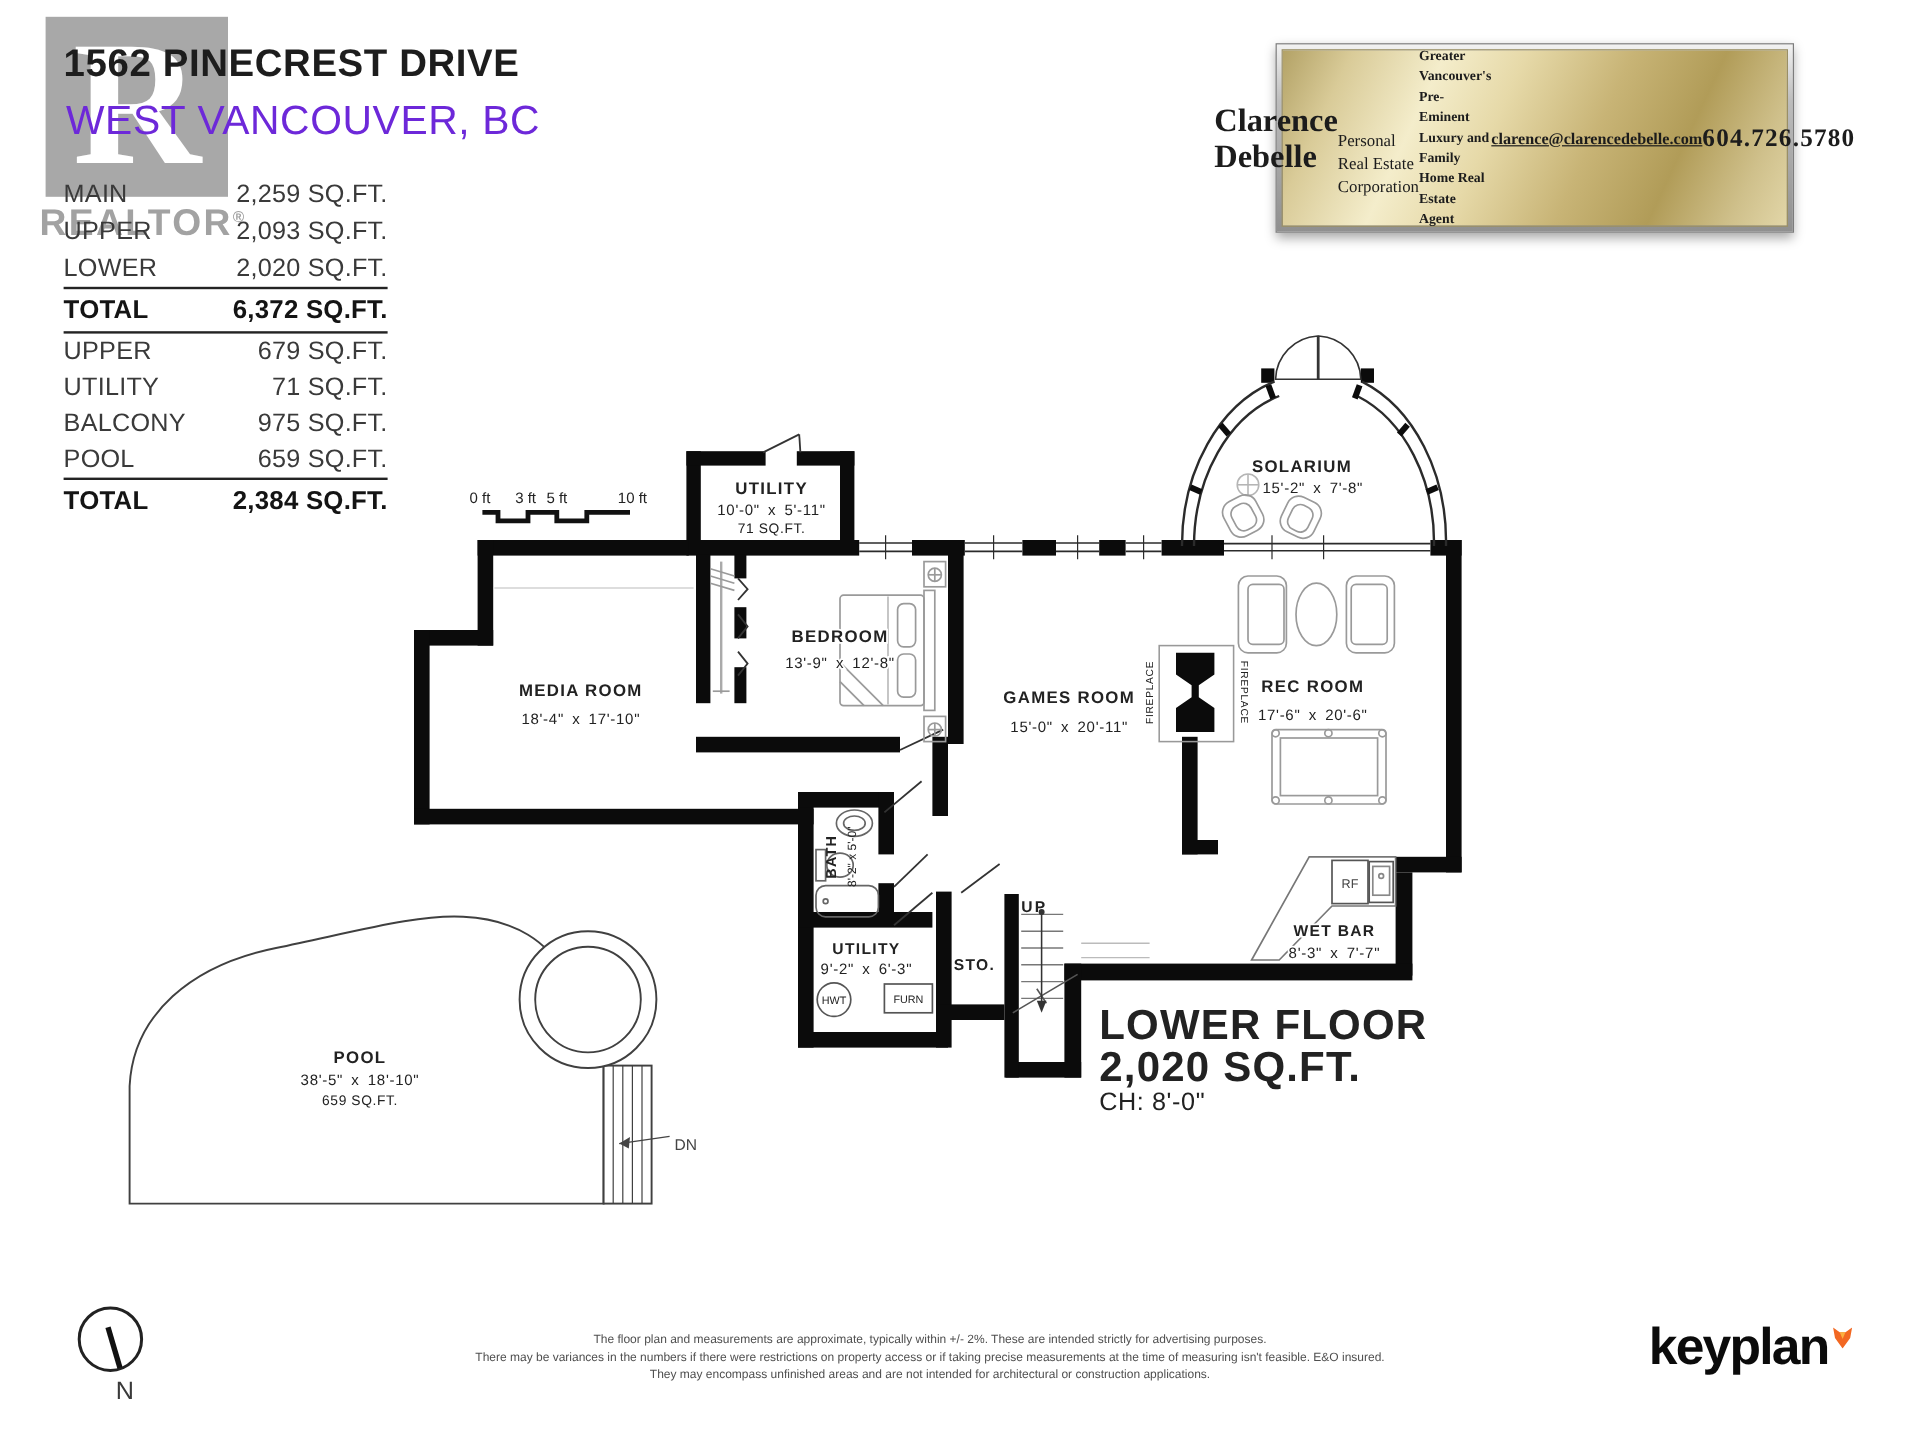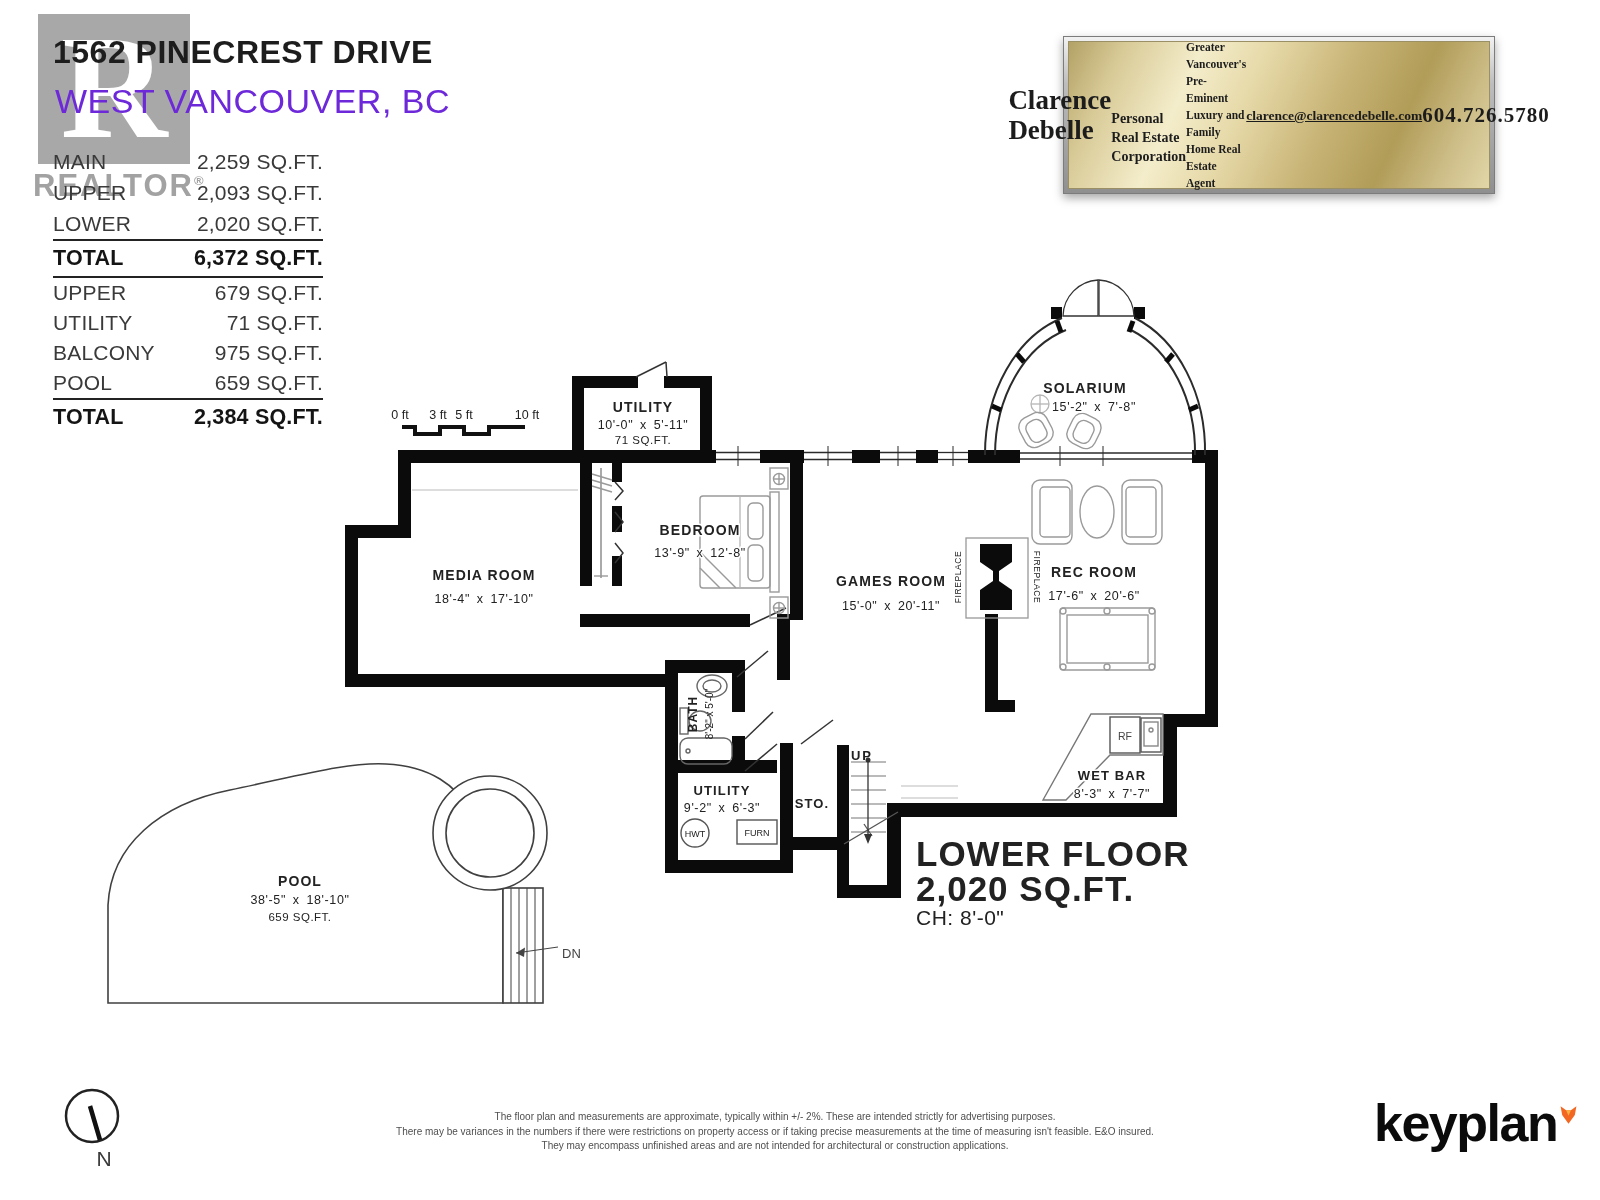--- a/index.html
+++ b/index.html
@@ -31,21 +31,21 @@
   #card{left:1063px;top:36px;width:432px;height:158px;z-index:2;
         background:linear-gradient(180deg,#f2f2f2 0%,#bdbdbd 30%,#8f8f8f 100%);
         padding:4px;box-sizing:border-box;border:1px solid #7c7c7c;
         box-shadow:0 4px 9px rgba(0,0,0,.35);}
   #card-inner{width:100%;height:100%;box-sizing:border-box;border:1px solid #9a8f65;
         background:linear-gradient(115deg,#b3a266 0%,#d9cb98 12%,#f4edcb 28%,#e6d9a8 42%,
                    #c8b476 60%,#b19c58 76%,#cfc08b 90%,#e2d6a8 100%);
         display:flex;flex-direction:row;align-items:center;justify-content:center;
         font-family:"Liberation Serif",serif;color:#1c1c1c;}
   .card-name{font-size:27px;font-weight:700;line-height:30px;}
-  .card-title{font-size:14px;font-weight:700;line-height:19px;margin-top:44px;}
+  .card-title{font-size:14px;font-weight:400;line-height:19px;margin-top:44px;}
   .card-tagline{font-size:11.5px;font-weight:700;line-height:17px;}
   .card-divider{width:318px;border-top:1px solid #3c3c3c;margin:3px 0 6px 0;height:0;}
   .card-email{font-size:13.5px;font-weight:700;text-decoration:underline;line-height:19px;}
   .card-phone{font-size:21px;font-weight:700;letter-spacing:1px;line-height:26px;}
 
   
   #plan{left:0;top:0;z-index:0;}
   #plan text{font-family:"Liberation Sans",sans-serif;fill:#222;}
   .rname{font-size:14px;font-weight:600;letter-spacing:1.1px;paint-order:stroke;stroke:#fff;stroke-width:3px;}
   .rdim{font-size:12.5px;font-weight:500;letter-spacing:.6px;fill:#333;paint-order:stroke;stroke:#fff;stroke-width:3px;}
@@ -55,21 +55,21 @@
   .fp{font-size:8.5px;letter-spacing:.6px;fill:#333;}
   .tiny{font-size:9px;font-weight:500;fill:#333;}
   .big1{font-size:35px;font-weight:600;letter-spacing:1px;fill:#1b1b1b;}
   .big2{font-size:21px;font-weight:500;letter-spacing:.5px;fill:#1b1b1b;}
   .scl{font-size:12.5px;fill:#333;}
 
   
   #disc{left:320px;top:1110px;width:910px;text-align:center;font-size:10px;color:#4f4f4f;
         line-height:14.5px;z-index:2;}
   #brand{left:1374px;top:1100px;z-index:2;display:flex;align-items:flex-start;}
-  #brand .word{font-size:52px;font-weight:700;letter-spacing:-1.5px;color:#0b0b0b;line-height:46px;}
+  #brand .word{font-size:43px;font-weight:700;letter-spacing:-1.5px;color:#0b0b0b;line-height:46px;}
   #brand svg{margin:6px 0 0 2px;}
 </style>
 </head>
 <body>
 
 <div id="page">
 
   <div class="abs" id="wm-block">R</div>
   <div class="abs" id="wm-text"><span>REALTOR</span><sup>®</sup></div>
 

